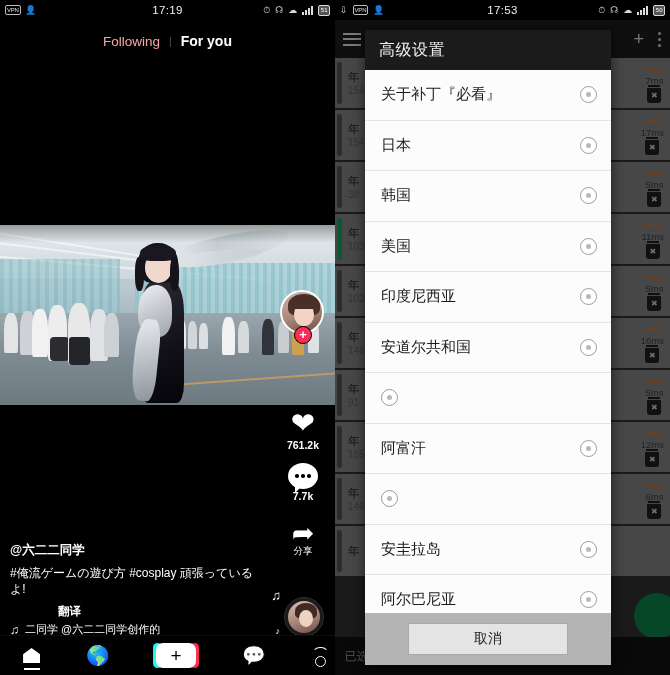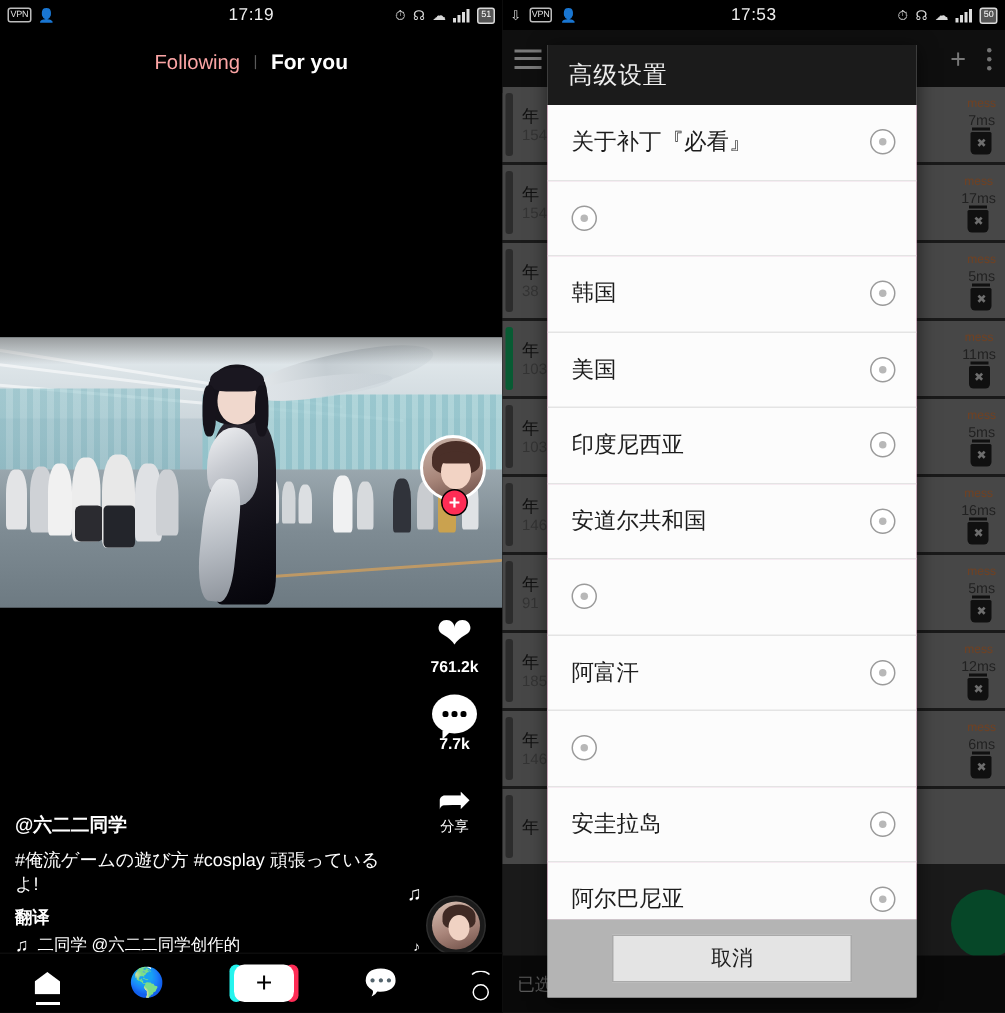--- a/index.html
+++ b/index.html
@@ -220,21 +220,21 @@
     position:absolute; right: 55px; bottom: 39px; color:#fff; font-size: 9px; z-index:26;
   }
 
   
   .caption-block {
     position: absolute; left: 10px; bottom: 56px; width: 248px; z-index: 26;
     color: #fff; text-shadow: 0 1px 3px rgba(0,0,0,.9);
   }
   .cap-user { font-size: 12.5px; font-weight: bold; margin-bottom: 6px; }
   .cap-desc { font-size: 12px; line-height: 16px; margin-bottom: 7px; }
-  .cap-translate { font-size: 11.5px; font-weight: bold; }
+  .cap-translate { font-size: 11.5px; font-weight: bold; margin-left: 48px; }
   .music-row {
     position: absolute; left: 10px; bottom: 38px; width: 250px; z-index: 26;
     display: flex; align-items: center; gap: 6px;
     color: #fff; font-size: 11px; text-shadow: 0 1px 3px rgba(0,0,0,.9);
     white-space: nowrap; overflow: hidden;
   }
   .tt-note { font-size: 12px; }
 
   .navbar {
     position: absolute; bottom: 0; left: 0; width: 335px; height: 40px;
@@ -340,21 +340,21 @@
     display: flex; flex-direction: column;
     box-shadow: 0 2px 12px rgba(0,0,0,.6);
   }
   .dlg-header {
     height: 40px; background: #1b1b1b; color: #efefef;
     display:flex; align-items:center; padding-left: 14px;
     font-size: 16px; letter-spacing: .5px;
     flex: 0 0 40px;
   }
   .dlg-body {
-    flex: 1 1 auto; background: #f9a8d4; overflow: hidden;
+    flex: 1 1 auto; background: #a16207; overflow: hidden;
   }
   .dlg-item {
     height: 50.5px; display:flex; align-items:center;
     padding: 0 14px 0 16px; border-bottom: 1px solid #e4e4e4;
     background: #fcfcfc;
   }
   .dlg-item-label { font-size: 15px; color: #1c1c1c; flex: 1 1 auto; }
   .radio {
     width: 17px; height: 17px; border-radius: 50%;
     border: 1px solid #9b9b9b; position: relative; background: #fff;
@@ -688,20 +688,21 @@
 
     <div class="dialog">
       <div class="dlg-header">高级设置</div>
       <div class="dlg-body">
 
         <div class="dlg-item">
           <span class="dlg-item-label">关于补丁『必看』</span>
           <span class="radio"></span>
         </div>
         <div class="dlg-item">
+          <span class="dlg-item-label">日本</span>
           <span class="radio"></span>
         </div>
         <div class="dlg-item">
           <span class="dlg-item-label">韩国</span>
           <span class="radio"></span>
         </div>
         <div class="dlg-item">
           <span class="dlg-item-label">美国</span>
           <span class="radio"></span>
         </div>

